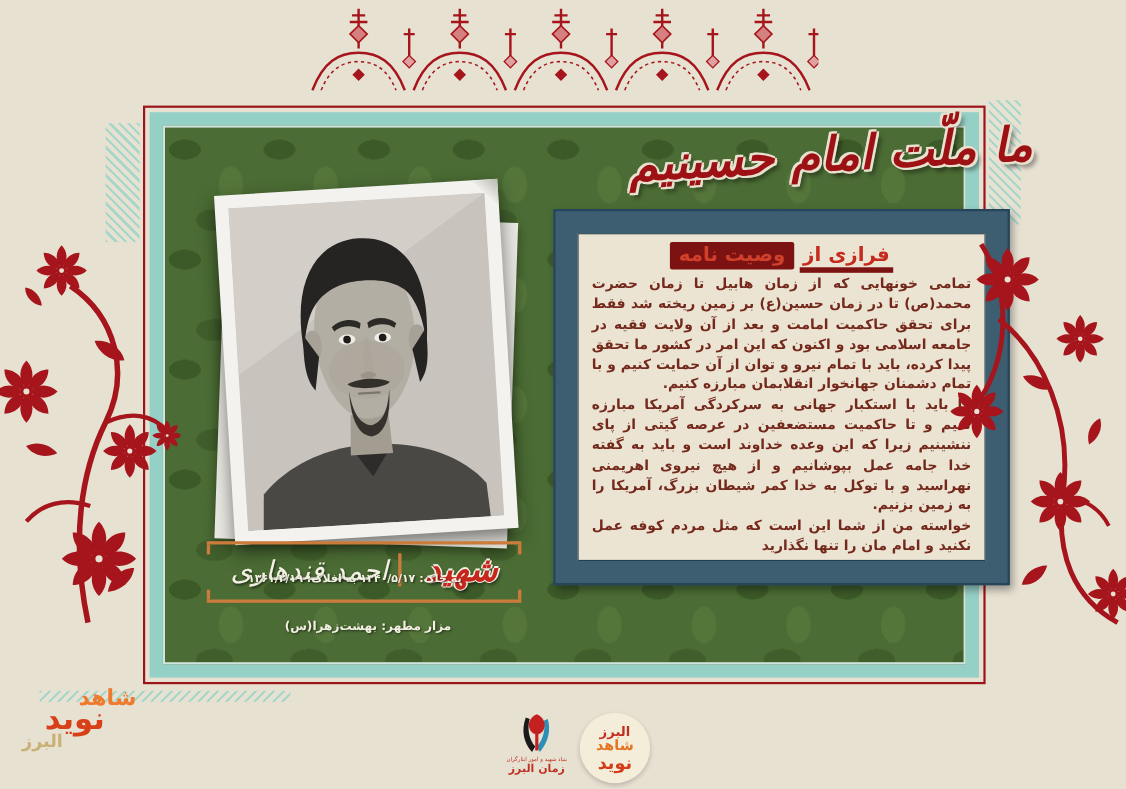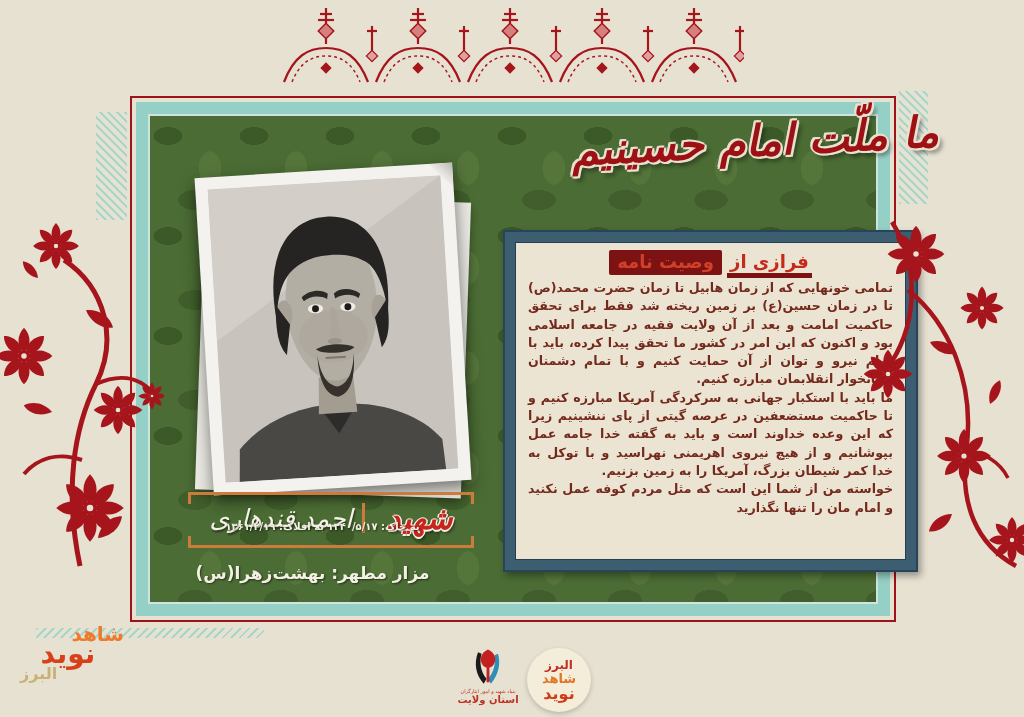--- a/index.html
+++ b/index.html
@@ -60,26 +60,26 @@
   .bracket-bottom::before,.bracket-bottom::after{content:"";position:absolute;bottom:0;width:3px;height:9px;background:#cb7c3c;}
   .bracket-bottom::before{left:0;} .bracket-bottom::after{right:0;}
   .name-row{display:flex;direction:rtl;justify-content:center;align-items:center;gap:9px;margin:-4px 0 -2px;}
   .shahid{font-size:31px;font-weight:bold;font-style:italic;color:#c5271d;
           text-shadow:-1.5px 0 #f5f1e6,1.5px 0 #f5f1e6,0 -1.5px #f5f1e6,0 1.5px #f5f1e6,2px 3px 3px rgba(0,0,0,.45);margin-left:13px;}
   .name-divider{width:3px;height:30px;background:#cb7c3c;}
   .mname{font-size:25px;font-style:italic;color:#f5f1e6;text-shadow:1px 2px 2px rgba(0,0,0,.5);}
 
   .dates{position:absolute;left:150px;top:521px;width:345px;text-align:center;direction:rtl;z-index:5;
          color:#f3efe3;font-weight:bold;font-size:10px;text-shadow:1px 1px 2px rgba(0,0,0,.55);}
-  .burial{position:absolute;left:140px;top:563px;width:345px;text-align:center;direction:rtl;z-index:5;
-          color:#f3efe3;font-weight:bold;font-size:17px;text-shadow:1px 1px 2px rgba(0,0,0,.55);}
+  .burial{position:absolute;left:162px;top:563px;width:345px;text-align:center;direction:rtl;z-index:5;
+          color:#f3efe3;font-weight:bold;font-size:11px;text-shadow:1px 1px 2px rgba(0,0,0,.55);}
 
   
   .will{position:absolute;left:503px;top:190px;width:415px;height:342px;box-sizing:border-box;z-index:5;
-        background:#3d5d71;border:2px solid #27455a;padding:10px;box-shadow:3px 4px 7px rgba(0,0,0,.35);margin-top:40px;}
+        background:#3d5d71;border:2px solid #27455a;padding:20px;box-shadow:3px 4px 7px rgba(0,0,0,.35);}
   .will-inner{width:100%;height:100%;box-sizing:border-box;background:#ece4d2;border:1px solid #243f52;
               padding:5px 12px;direction:rtl;overflow:hidden;}
   .will-heading{text-align:center;margin:3px 0 7px;}
   .wh-a{color:#c52a1d;font-weight:bold;font-size:18px;border-bottom:5px solid #7c1212;padding:0 3px 1px;}
   .wh-b{color:#d0402a;font-weight:bold;font-size:18px;background:#7c1212;padding:1px 8px 3px;border-radius:2px;}
   .will-text p{margin:0;color:#74291d;font-size:12.6px;line-height:18.3px;text-align:justify;font-weight:bold;}
 
   
   .corner-logo{position:absolute;left:12px;top:624px;width:112px;direction:rtl;z-index:5;line-height:1;}
   .cl1{color:#ef7a2e;font-size:20px;font-weight:bold;text-align:right;padding-left:26px;}
@@ -245,21 +245,21 @@
   </div>
 
   <div class="found">
     <svg viewBox="0 0 64 56">
       <path d="M18,6 C12,22 15,38 26,50 L30,43 C21,33 20,18 23,8 Z" fill="#1a1a1a"></path>
       <path d="M46,8 C50,22 47,37 36,50 L32,43 C41,33 43,20 41,10 Z" fill="#2d8fb5"></path>
       <path d="M32,2 C23,6 19,15 24,23 C28,29 36,29 40,23 C45,15 41,6 32,2 Z" fill="#c32020"></path>
       <path d="M30,23 L30,48 L34,48 L34,23 Z" fill="#c32020"></path>
     </svg>
     <div class="found-org">بنیاد شهید و امور ایثارگران</div>
-    <div class="found-cap">استان ولایت</div>
+    <div class="found-cap">زمان البرز</div>
   </div>
 
   <div class="badge">
     <span class="b1">البرز</span>
     <span class="b2">شاهد</span>
     <span class="b3">نوید</span>
   </div>
 
 </div>
 

